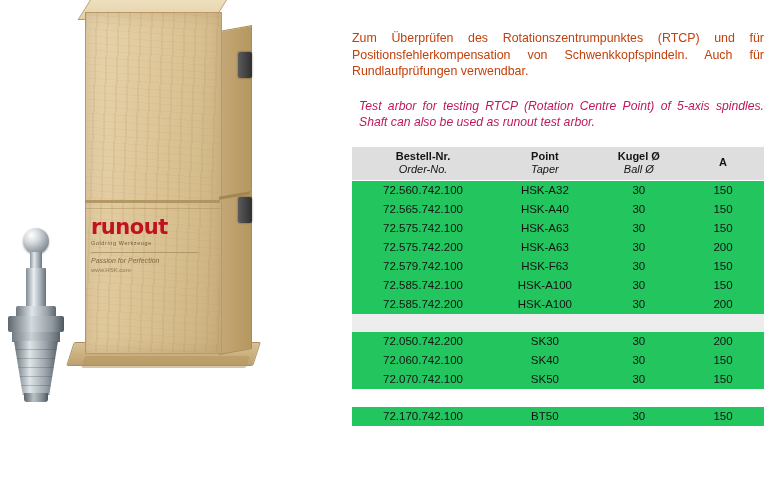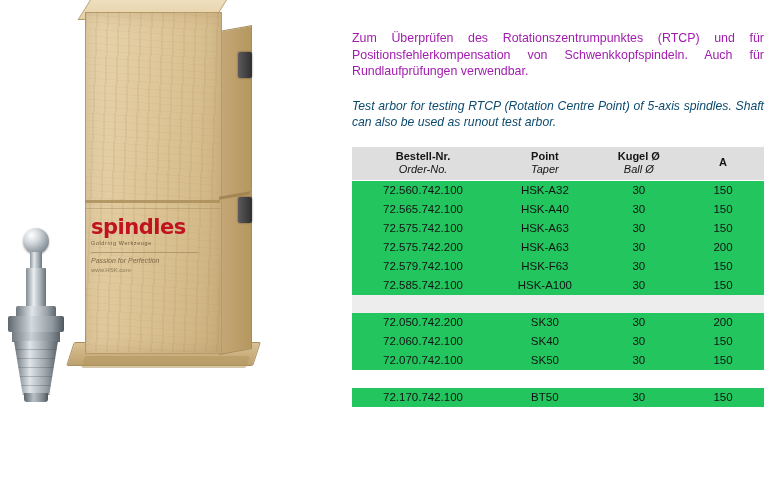--- a/index.html
+++ b/index.html
@@ -259,31 +259,31 @@
   
   .content {
     position: absolute;
     left: 352px;
     top: 30px;
     width: 412px;
   }
   .para-de {
     font-size: 12.4px;
     line-height: 16.5px;
-    color: #a21caf;
+    color: #c2410c;
     text-align: justify;
     margin: 0;
   }
   .para-en {
     font-size: 12.2px;
     line-height: 16.5px;
-    color: #0c4a6e;
+    color: #be185d;
     font-style: italic;
     text-align: justify;
-    margin: 18px 0 0 0;
+    margin: 18px 0 0 7px;
   }
 
   table.spec {
     margin-top: 16px;
     border-collapse: collapse;
     width: 412px;
     font-size: 11.5px;
     color: #141414;
   }
   table.spec th {
@@ -325,21 +325,21 @@
       <div class="box-side"></div>
       <div class="box-body"></div>
       <div class="box-grain"></div>
       <div class="seam s1"></div>
       <div class="seam s2"></div>
       <div class="seam-side"></div>
       <div class="latch l1"></div>
       <div class="latch l2"></div>
 
       <div class="logo-block">
-        <div class="logo-word">spindles</div>
+        <div class="logo-word">runout</div>
         <div class="logo-sub">Goldring Werkzeuge</div>
         <div class="logo-rule"></div>
         <div class="logo-tag">Passion for Perfection</div>
         <div class="logo-url">www.HSK.com</div>
       </div>
     </div>
 
     <div class="arbor">
       <div class="ball"></div>
       <div class="neck"></div>
@@ -414,20 +414,26 @@
           <td>HSK-F63</td>
           <td>30</td>
           <td>150</td>
         </tr>
         <tr class="alt">
           <td>72.585.742.100</td>
           <td>HSK-A100</td>
           <td>30</td>
           <td>150</td>
         </tr>
+        <tr class="plain">
+          <td>72.585.742.200</td>
+          <td>HSK-A100</td>
+          <td>30</td>
+          <td>200</td>
+        </tr>
         <tr class="spacer">
           <td></td>
           <td></td>
           <td></td>
           <td></td>
         </tr>
         <tr class="plain">
           <td>72.050.742.200</td>
           <td>SK30</td>
           <td>30</td>

